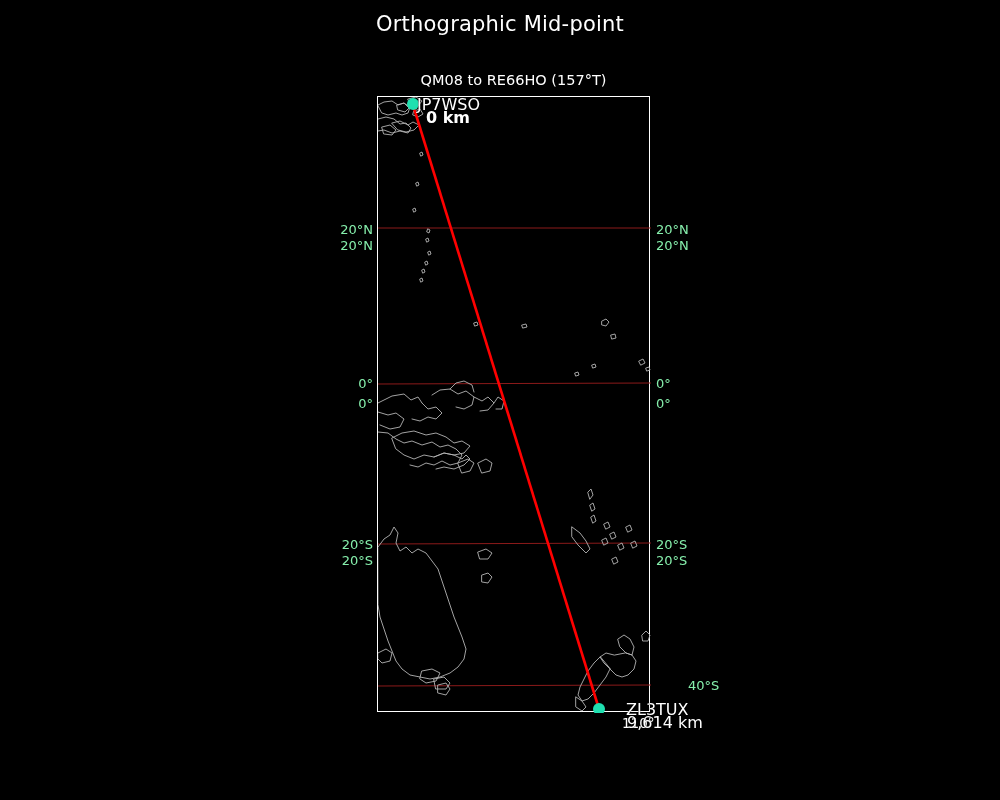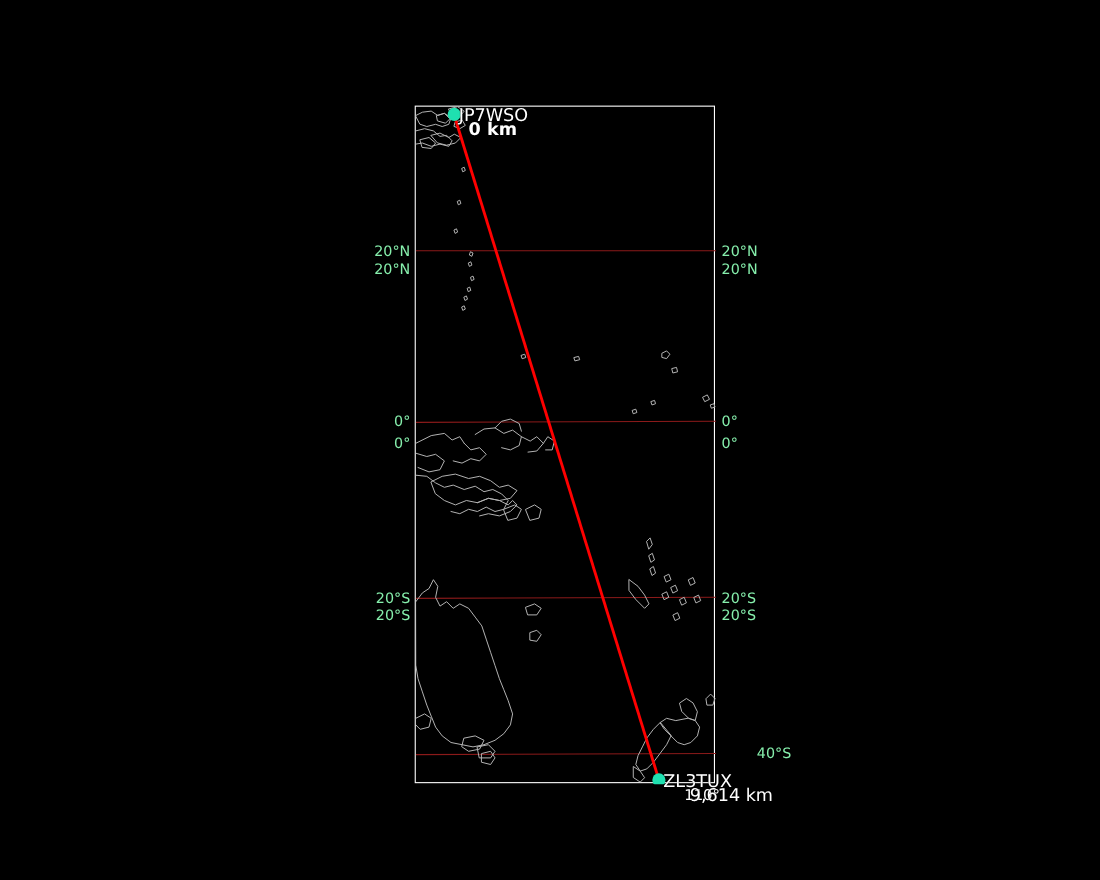--- a/index.html
+++ b/index.html
@@ -87,21 +87,23 @@
     font-size: 12.5px;
     color: #ffffff;
     white-space: nowrap;
   }
 </style>
 </head>
 <body>
 
 <div id="figure">
 
-
+  <div id="suptitle">Orthographic Mid-point</div>
+
+  <div id="axes-title">QM08 to RE66HO (157°T)</div>
 
   <div id="map-frame">
     <svg id="map-svg" viewBox="0 0 273 616" preserveAspectRatio="none">
 
       <g stroke="#8b1a1a" stroke-width="1" fill="none">
         <line x1="0" y1="131" x2="273" y2="131"></line>
         <line x1="0" y1="287" x2="273" y2="286"></line>
         <line x1="0" y1="447" x2="273" y2="446"></line>
         <line x1="0" y1="589" x2="273" y2="588"></line>
       </g>
@@ -199,16 +201,16 @@
   <div class="tick-label tick-right" style="left:656px; top:396px;">0°</div>
   <div class="tick-label tick-right" style="left:656px; top:537px;">20°S</div>
   <div class="tick-label tick-right" style="left:656px; top:553px;">20°S</div>
   <div class="tick-label tick-right" style="left:688px; top:678px;">40°S</div>
 
   <div class="bottom-tick" style="left:622px; top:715px; font-size:13.5px;">110°</div>
 
   <div class="marker-label" style="left:417px; top:98px;">JP7WSO</div>
   <div class="marker-label" style="left:426px; top:111px;font-weight:bold;">0 km</div>
 
-  <div class="marker-label" style="left:603px; top:703px;">ZL3TUX</div>
+  <div class="marker-label" style="left:626px; top:703px;">ZL3TUX</div>
   <div class="marker-label" style="left:601px; top:716px;margin-left:26px;">9,614 km</div>
 
 </div>
 
 </body></html>

